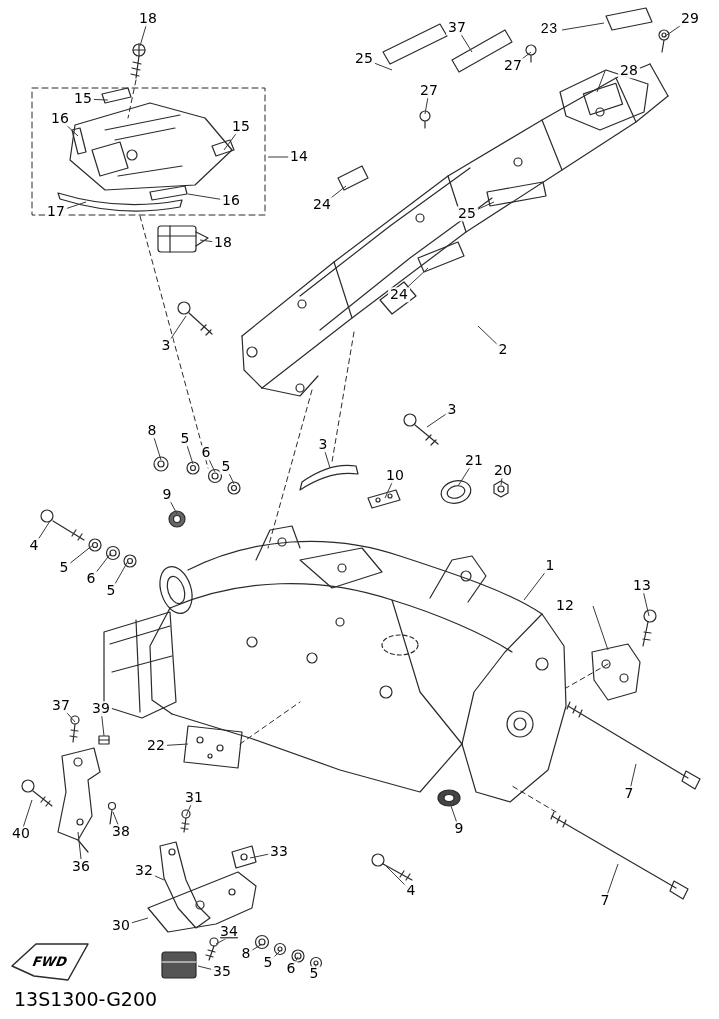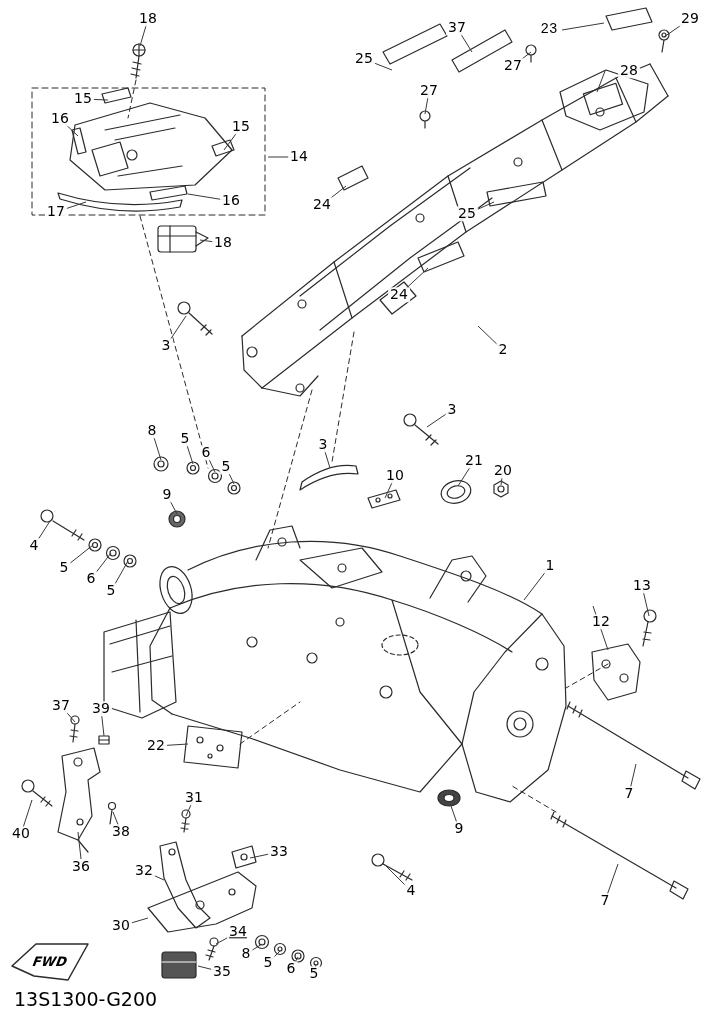--- a/index.html
+++ b/index.html
@@ -356,37 +356,37 @@
       <div class="callout" style="left: 226px; top: 467px;">5</div>
       <div class="callout" style="left: 395px; top: 476px;">10</div>
       <div class="callout" style="left: 474px; top: 461px;">21</div>
       <div class="callout" style="left: 503px; top: 471px;">20</div>
       <div class="callout" style="left: 167px; top: 495px;">9</div>
       <div class="callout" style="left: 34px; top: 546px;">4</div>
       <div class="callout" style="left: 64px; top: 568px;">5</div>
       <div class="callout" style="left: 91px; top: 579px;">6</div>
       <div class="callout" style="left: 111px; top: 591px;">5</div>
       <div class="callout" style="left: 550px; top: 566px;">1</div>
-      <div class="callout" style="left: 601px; top: 606px; margin-top: 16px;">12</div>
+      <div class="callout" style="left: 565px; top: 606px;">12</div>
       <div class="callout" style="left: 642px; top: 586px;">13</div>
       <div class="callout" style="left: 61px; top: 706px;">37</div>
       <div class="callout" style="left: 101px; top: 709px;">39</div>
       <div class="callout" style="left: 156px; top: 746px;">22</div>
       <div class="callout" style="left: 629px; top: 794px;">7</div>
       <div class="callout" style="left: 21px; top: 834px;">40</div>
       <div class="callout" style="left: 121px; top: 832px;">38</div>
       <div class="callout" style="left: 81px; top: 859px; margin-top: 8px;">36</div>
       <div class="callout" style="left: 194px; top: 798px;">31</div>
       <div class="callout" style="left: 459px; top: 829px;">9</div>
       <div class="callout" style="left: 144px; top: 871px;">32</div>
       <div class="callout" style="left: 279px; top: 852px;">33</div>
       <div class="callout" style="left: 411px; top: 891px;">4</div>
       <div class="callout" style="left: 605px; top: 901px;">7</div>
       <div class="callout" style="left: 121px; top: 926px;">30</div>
-      <div class="callout" style="left: 238px; top: 932px; text-decoration: underline;">34</div>
+      <div class="callout" style="left: 229px; top: 932px; text-decoration: underline;">34</div>
       <div class="callout" style="left: 246px; top: 954px;">8</div>
       <div class="callout" style="left: 268px; top: 963px;">5</div>
       <div class="callout" style="left: 291px; top: 969px;">6</div>
       <div class="callout" style="left: 314px; top: 974px;">5</div>
       <div class="callout" style="left: 222px; top: 972px;">35</div>
     </div>
 
   <div class="fwd-label">FWD</div>
   <div class="code-label">13S1300-G200</div>
 

